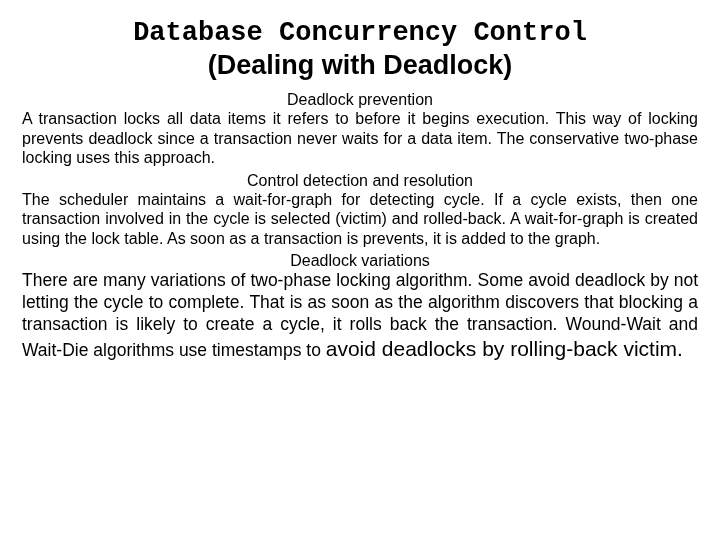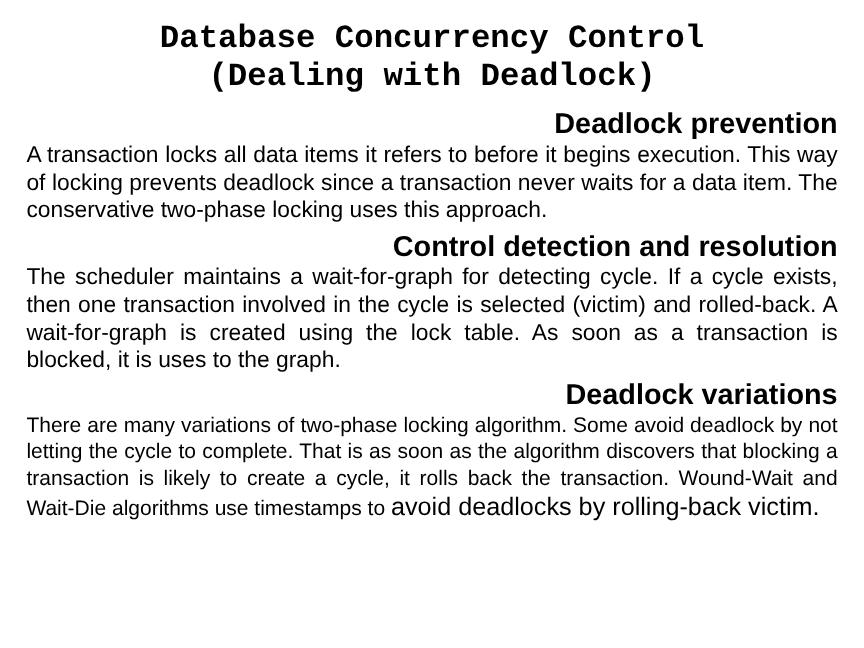--- a/index.html
+++ b/index.html
@@ -16,35 +16,35 @@
       padding: 18px 22px;
     }
     .title {
       font-family: Liberation Mono, monospace;
       font-size: 27px;
       font-weight: bold;
       text-align: center;
       margin-bottom: 2px;
     }
     .subtitle {
-      font-family: Liberation Mono, monospace;
+      font-family: Liberation Sans, sans-serif;
       font-size: 27px;
       font-weight: bold;
       text-align: center;
       margin-bottom: 10px;
     }
     .section-heading {
-      font-size: 24px;
-      font-weight: bold;
-      text-align: right;
+      font-size: 16px;
+      font-weight: normal;
+      text-align: center;
       margin-top: 4px;
       margin-bottom: 0px;
     }
     .body-text {
-      font-size: 19px;
+      font-size: 16px;
       text-align: justify;
       line-height: 1.22;
       margin-bottom: 2px;
     }
     .body-text-last {
       font-size: 17.5px;
       text-align: justify;
       line-height: 1.25;
       margin-bottom: 2px;
     }
@@ -55,18 +55,18 @@
 </head>
 <body>
 
 <div class="title">Database Concurrency Control</div>
 <div class="subtitle">(Dealing with Deadlock)</div>
 
 <div class="section-heading">Deadlock prevention</div>
 <div class="body-text">A transaction locks all data items it refers to before it begins execution.  This way of locking prevents deadlock since a transaction never waits for a data item.  The conservative two-phase locking uses this approach.</div>
 
 <div class="section-heading">Control detection and resolution</div>
-<div class="body-text">The scheduler maintains a wait-for-graph for detecting cycle.  If a cycle exists, then one transaction involved in the cycle is selected (victim) and rolled-back. A wait-for-graph is created using the lock table.  As soon as a transaction is blocked, it is uses to the graph.</div>
+<div class="body-text">The scheduler maintains a wait-for-graph for detecting cycle.  If a cycle exists, then one transaction involved in the cycle is selected (victim) and rolled-back. A wait-for-graph is created using the lock table.  As soon as a transaction is prevents, it is added to the graph.</div>
 
 <div class="section-heading">Deadlock variations</div>
 <div class="body-text-last">
   <span>There are many variations of two-phase locking algorithm.  Some avoid deadlock by not letting the cycle to complete.  That is as soon as the algorithm discovers that blocking a transaction is likely to create a cycle, it rolls back the transaction.  Wound-Wait and Wait-Die algorithms use timestamps to </span><span class="larger-phrase">avoid deadlocks by rolling-back victim.</span>
 </div>
 
 </body></html>

